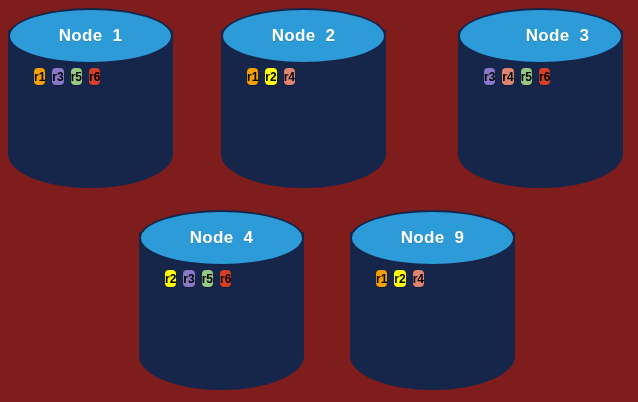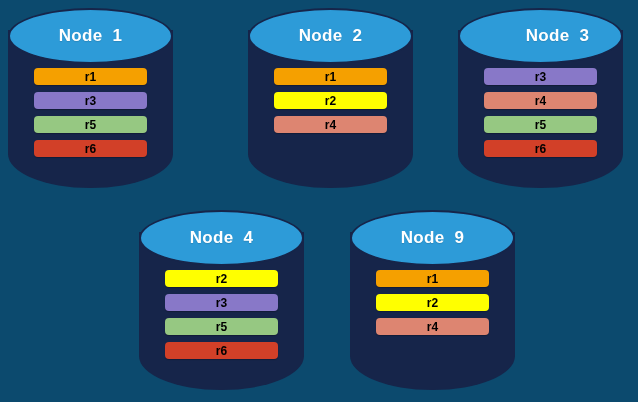--- a/index.html
+++ b/index.html
@@ -63,53 +63,53 @@
 
   
   .replica-list {
     position: absolute;
     left: 0;
     top: 60px;
     width: 165px;
     padding: 0 26px;
     box-sizing: border-box;
     display: flex;
-    flex-direction: column;
+    flex-direction: row;
     gap: 7px;
   }
   .replica {
     height: 17px;
     border-radius: 4px;
     display: flex;
     align-items: center;
     justify-content: center;
     color: #000000;
     font-size: 12px;
     font-weight: bold;
     line-height: 1;
     box-shadow: 0 1px 1px rgba(0,0,0,0.25);
   }
 </style>
 </head>
 <body>
 
-<div id="canvas" style="background: #0c4a6e;">
+<div id="canvas" style="background: #7f1d1d;">
     <div class="node" style="left: 8px; top: 8px;">
       <div class="cyl-body" style="background: rgb(22, 37, 74);"></div>
       <div class="cyl-top" style="background: rgb(45, 155, 216); border-color: rgb(22, 37, 74);">
         <span class="node-label" style="color: rgb(255, 255, 255);">Node  1</span>
       </div>
       <div class="replica-list">
         <div class="replica" style="background: rgb(245, 160, 0); color: rgb(0, 0, 0);">r1</div>
         <div class="replica" style="background: rgb(136, 120, 200); color: rgb(0, 0, 0);">r3</div>
         <div class="replica" style="background: rgb(150, 200, 130); color: rgb(0, 0, 0);">r5</div>
         <div class="replica" style="background: rgb(210, 64, 40); color: rgb(0, 0, 0);">r6</div>
       </div>
     </div>
-    <div class="node" style="left: 248px; top: 8px;">
+    <div class="node" style="left: 221px; top: 8px;">
       <div class="cyl-body" style="background: rgb(22, 37, 74);"></div>
       <div class="cyl-top" style="background: rgb(45, 155, 216); border-color: rgb(22, 37, 74);">
         <span class="node-label" style="color: rgb(255, 255, 255);">Node  2</span>
       </div>
       <div class="replica-list">
         <div class="replica" style="background: rgb(245, 160, 0); color: rgb(0, 0, 0);">r1</div>
         <div class="replica" style="background: rgb(255, 255, 0); color: rgb(0, 0, 0);">r2</div>
         <div class="replica" style="background: rgb(221, 133, 113); color: rgb(0, 0, 0);">r4</div>
       </div>
     </div>

